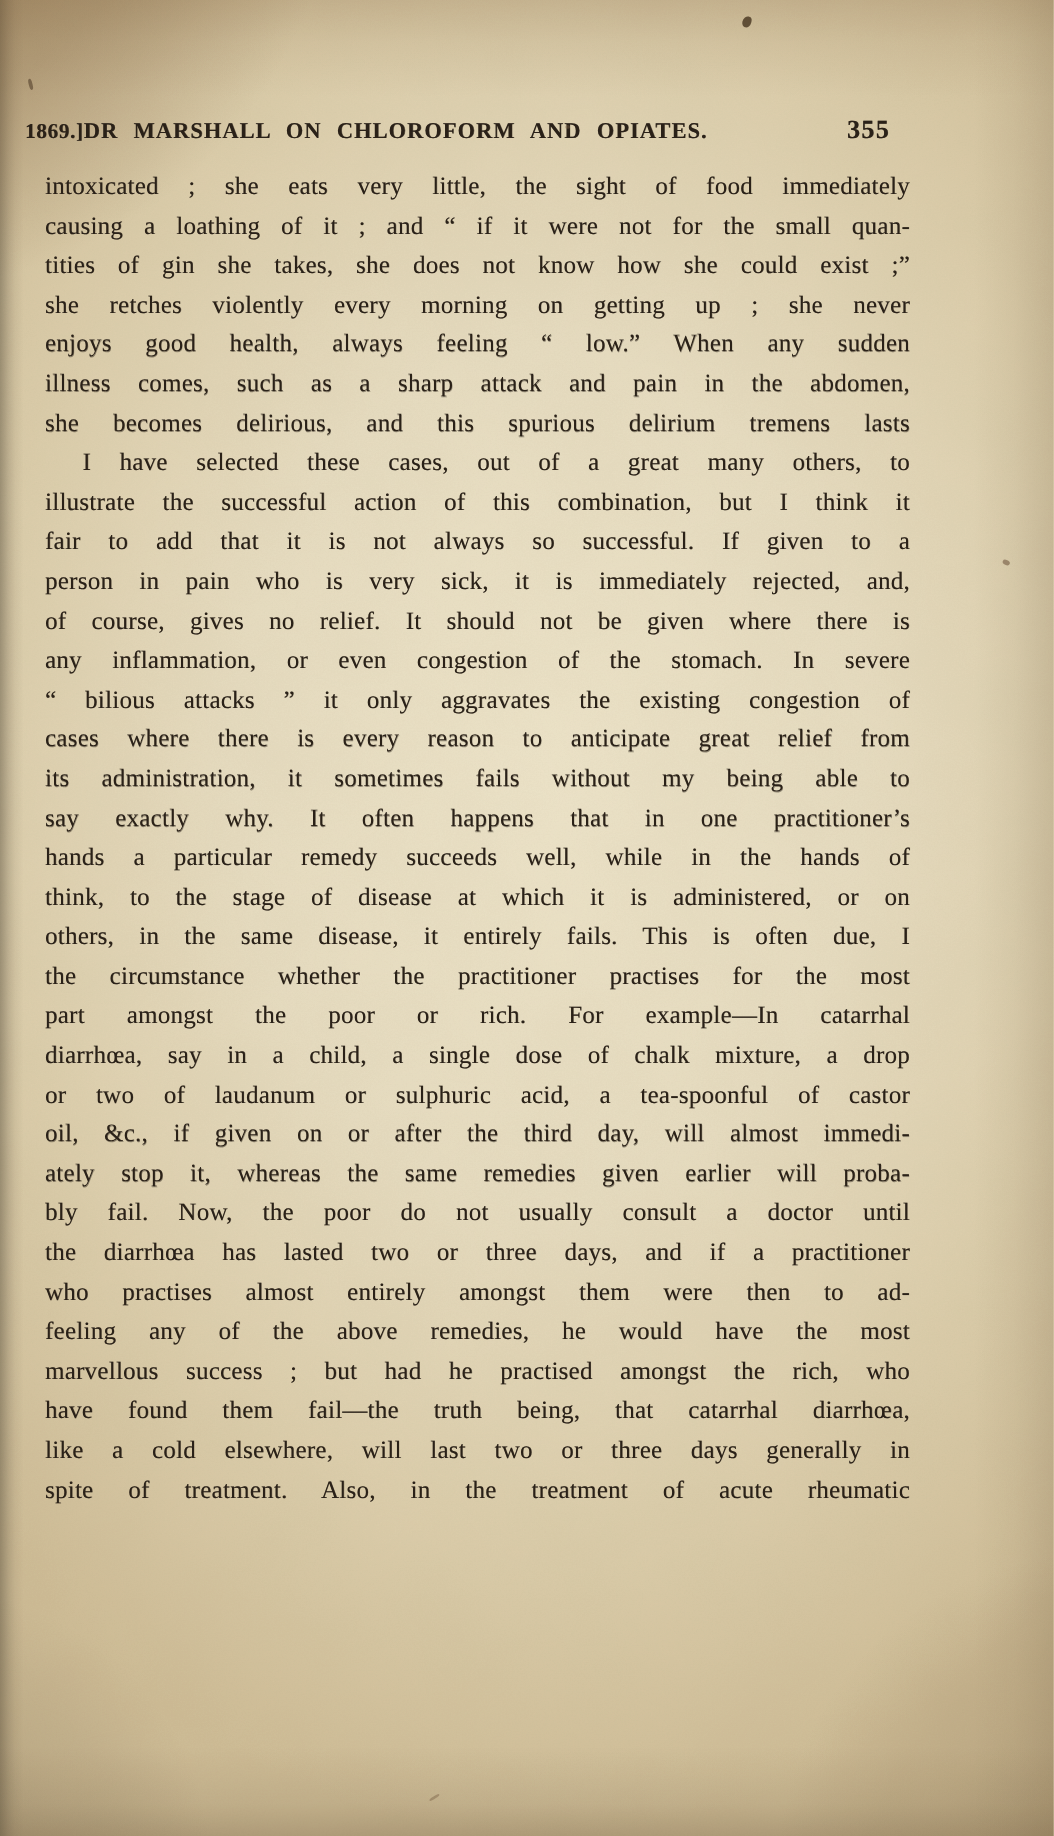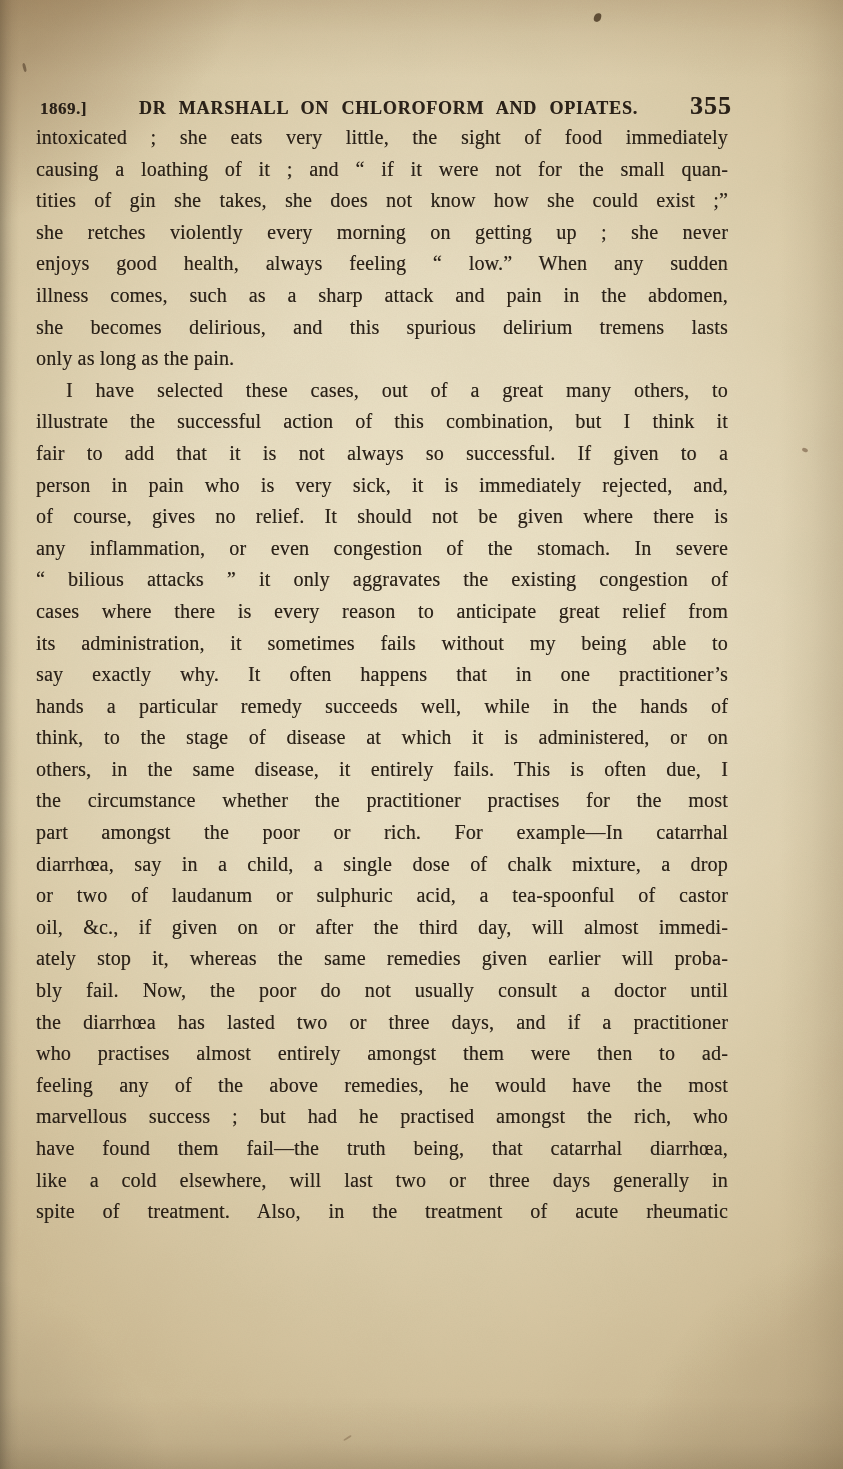--- a/index.html
+++ b/index.html
@@ -71,53 +71,53 @@
   .noise-svg {
     position: absolute;
     inset: 0;
     pointer-events: none;
     opacity: 0.55;
     mix-blend-mode: multiply;
   }
 
   .header {
     position: absolute;
-    left: 40px;
+    left: 20px;
     top: 91px;
     width: 692px;
     display: flex;
     align-items: baseline;
     color: #2a2118;
     text-shadow: 0.3px 0.3px 0 rgba(42,33,24,0.5);
   }
   .header-date {
     font-size: 17px;
     font-weight: 700;
     letter-spacing: 0.5px;
     flex: 0 0 auto;
   }
   .header-title {
     flex: 1 1 auto;
-    text-align: center;
+    text-align: left;
     font-size: 18px;
     font-weight: 700;
     letter-spacing: 0.8px;
     word-spacing: 7px;
   }
   .header-pagenum {
     flex: 0 0 auto;
-    font-size: 26px;
+    font-size: 21px;
     font-weight: 700;
     letter-spacing: 1px;
   }
 
   .text-block {
     position: absolute;
     left: 36px;
-    top: 122px;
+    top: 134px;
     width: 692px;
     color: #2a2118;
     font-size: 20px;
     line-height: 31.6px;
     letter-spacing: 0.2px;
     text-shadow: 0.3px 0.3px 0 rgba(42,33,24,0.45);
     font-family: Liberation Serif, serif;
   }
   .line {
     text-align: justify;
@@ -162,21 +162,20 @@
 
   <div class="text-block">
     <div>
         <div class="line">intoxicated ; she eats very little, the sight of food immediately</div>
         <div class="line">causing a loathing of it ; and “ if it were not for the small quan-</div>
         <div class="line">tities of gin she takes, she does not know how she could exist ;”</div>
         <div class="line">she retches violently every morning on getting up ; she never</div>
         <div class="line">enjoys good health, always feeling “ low.”  When any sudden</div>
         <div class="line">illness comes, such as a sharp attack and pain in the abdomen,</div>
         <div class="line">she becomes delirious, and this spurious delirium tremens lasts</div>
-        <div class="line unjustified">only as long as the pain.</div>
       </div>
     <div>
         <div class="line indent">I have selected these cases, out of a great many others, to</div>
         <div class="line">illustrate the successful action of this combination, but I think it</div>
         <div class="line">fair to add that it is not always so successful.  If given to a</div>
         <div class="line">person in pain who is very sick, it is immediately rejected, and,</div>
         <div class="line">of course, gives no relief.  It should not be given where there is</div>
         <div class="line">any inflammation, or even congestion of the stomach.  In severe</div>
         <div class="line">“ bilious attacks ” it only aggravates the existing congestion of</div>
         <div class="line">cases where there is every reason to anticipate great relief from</div>

